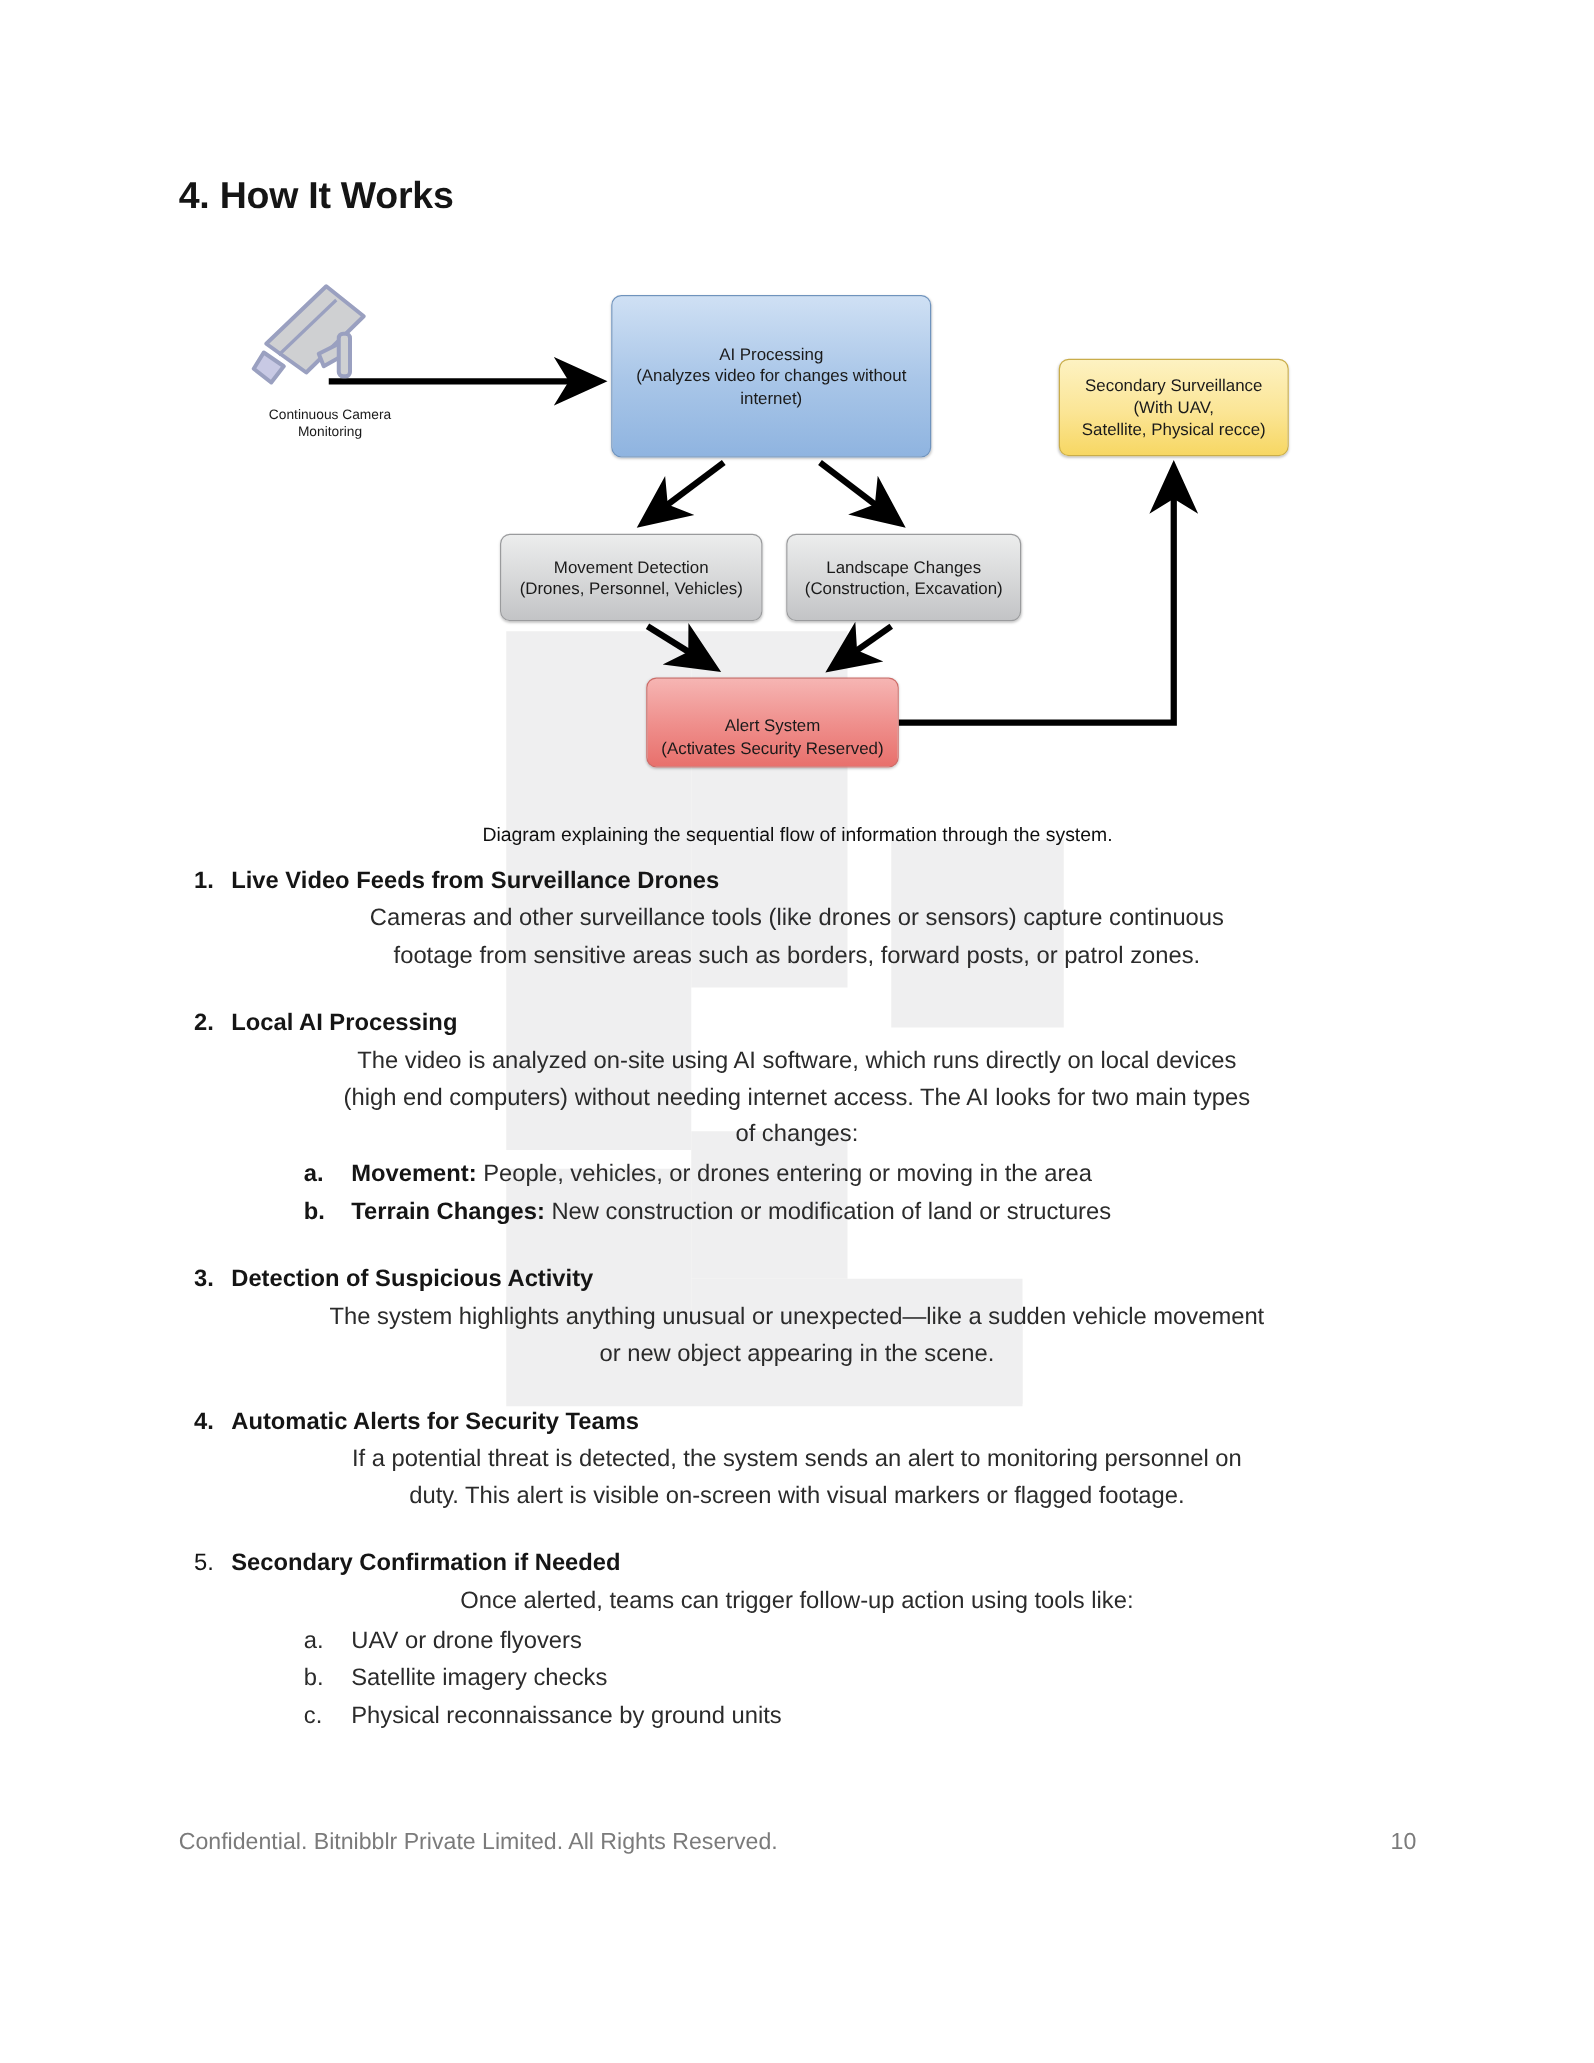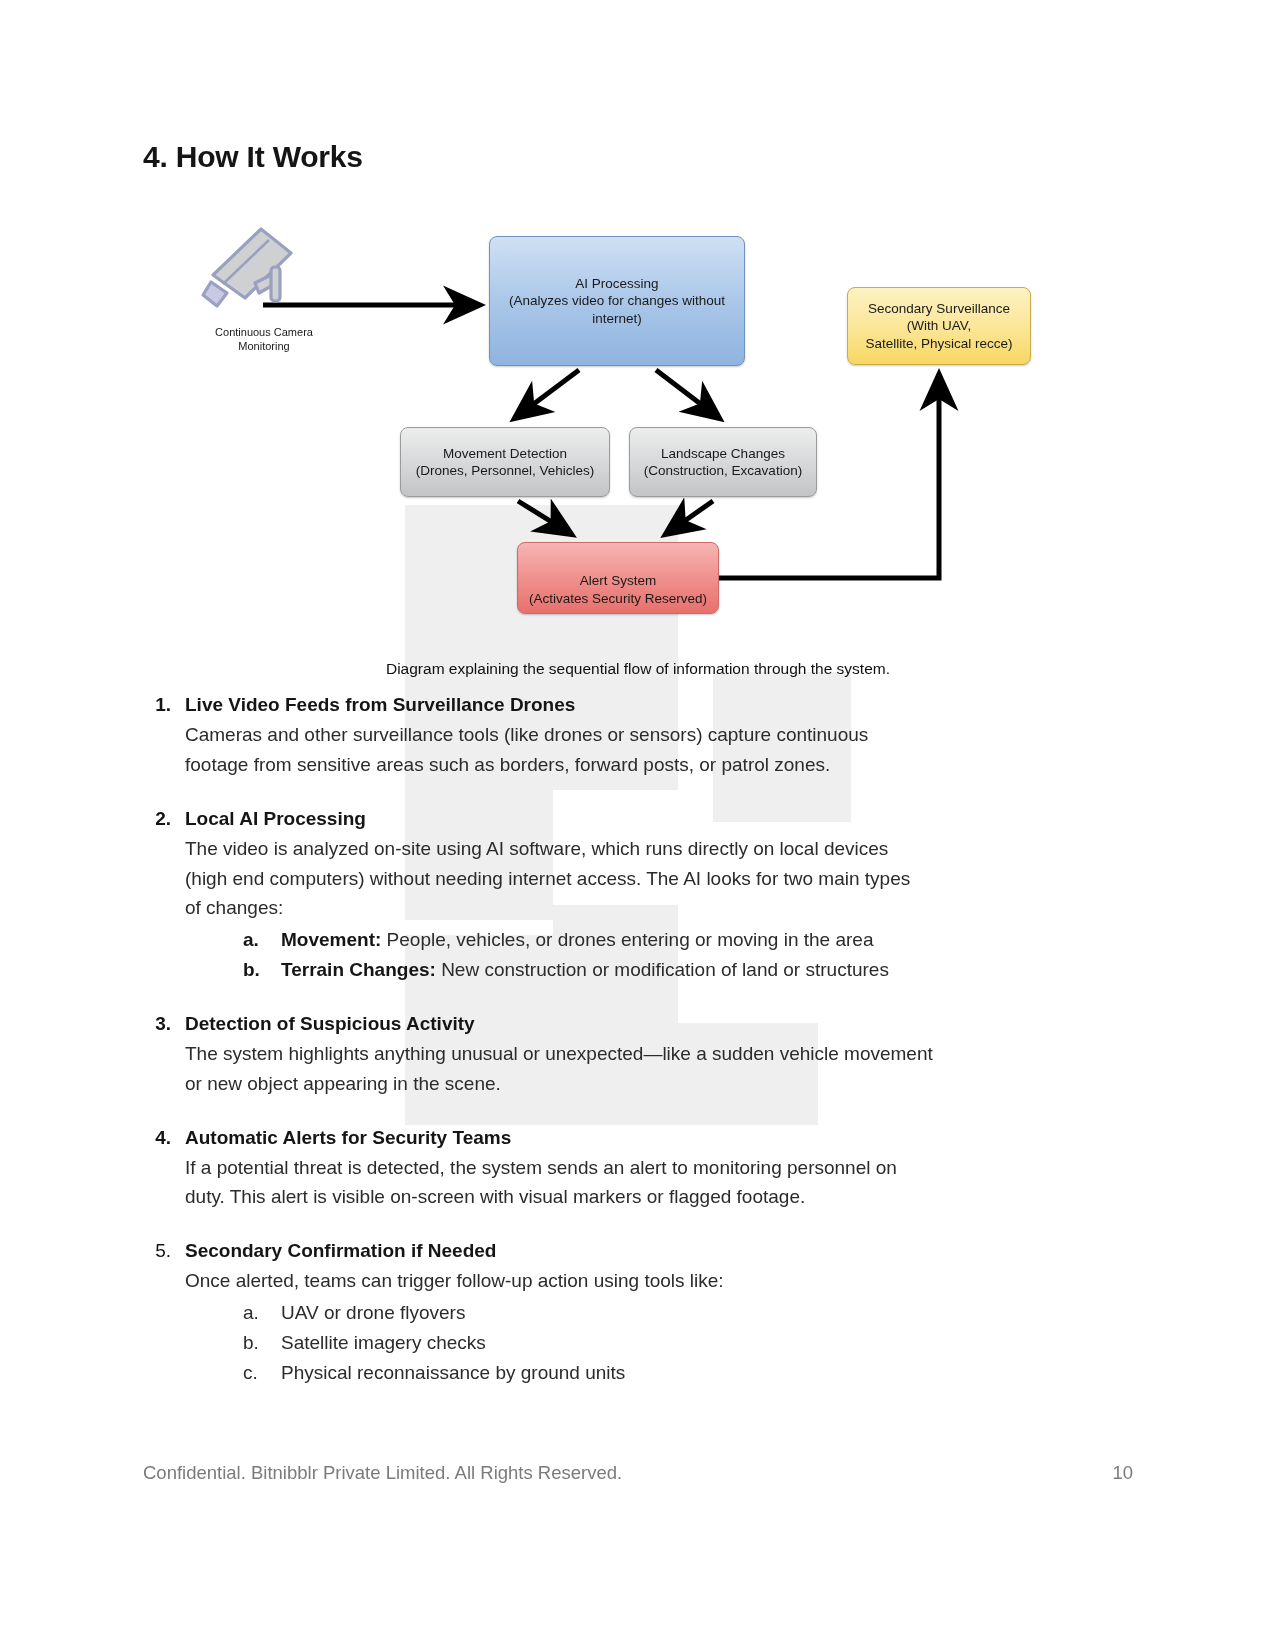--- a/index.html
+++ b/index.html
@@ -141,20 +141,21 @@
     font-size: 19px;
     font-weight: 700;
     color: #151515;
     line-height: 1.58;
   }
   .item-text {
     font-size: 19px;
     color: #2b2b2b;
     line-height: 1.57;
     max-width: 905px;
+    text-align: center;
   }
   .sublist { margin-top: 2px; margin-left: 58px; }
   .subitem { display: flex; align-items: flex-start; line-height: 1.57; }
   .sub-mark {
     flex: 0 0 38px;
     font-size: 19px;
     font-weight: 700;
     color: #151515;
   }
   .sub-mark.light { font-weight: 400; color: #2b2b2b; }

